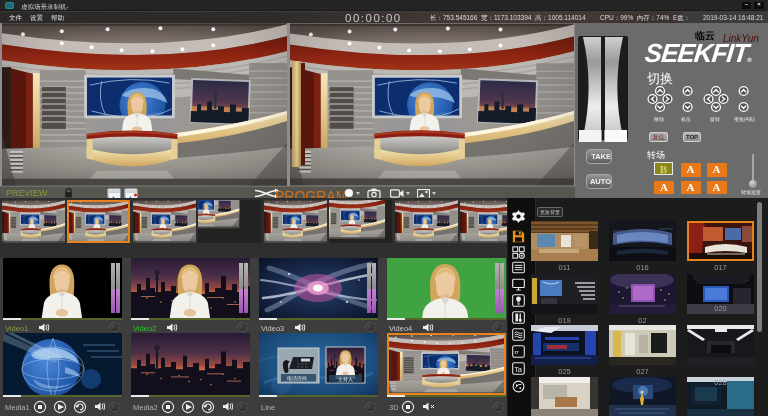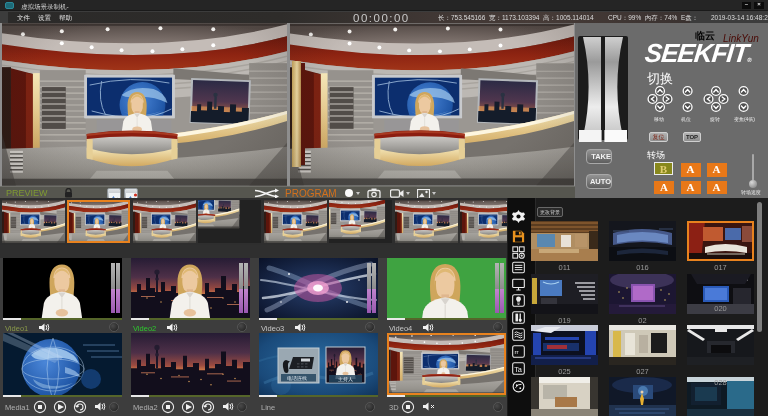--- a/index.html
+++ b/index.html
@@ -5,21 +5,21 @@
 html,body{width:768px;height:416px;overflow:hidden;background:#3c3c3c;
  font-family:"Liberation Sans",sans-serif;-webkit-font-smoothing:antialiased}
 #app{position:relative;width:768px;height:416px}
 .abs{position:absolute}
 
 #titlebar{position:absolute;left:0;top:0;width:768px;height:11px;background:#252525;border-bottom:1px solid #1a1a1a}
 #titlebar .ico{position:absolute;left:5px;top:2px;width:9px;height:7px;background:#1d6a78;border-radius:2px;border:1px solid #2a8a9a}
 #titlebar .t{position:absolute;left:21px;top:2.5px;font-size:6.5px;color:#cfcfcf;letter-spacing:0}
 #titlebar .wb{position:absolute;top:2px;height:7px;background:#0c0c0c;color:#e8e8e8;font-size:6px;line-height:5px;text-align:center;font-weight:bold}
 
-#statusbar{position:absolute;left:8px;top:12px;width:682px;height:11px;
+#statusbar{position:absolute;left:0;top:12px;width:682px;height:11px;
  background:linear-gradient(90deg,#2b2a29 0%,#2e2c2a 40%,#403734 62%,#463b37 78%,#3a3230 100%)}
 #statusbar .m{position:absolute;top:2px;font-size:6.5px;color:#e0e0e0}
 #statusbar .clock{position:absolute;left:345px;top:0;width:80px;font-size:11.5px;color:#c8c8c8;letter-spacing:1.5px}
 #statusbar .r{position:absolute;top:2px;font-size:6.5px;color:#ddd;white-space:nowrap}
 
 #monwrap{position:absolute;left:0;top:23px;width:575px;height:163px;background:#8e8e8e}
 .mon{position:absolute;top:0;width:285px;height:163px;overflow:hidden;background:#888}
 #mon1{left:2px}#mon2{left:290px;width:284px}
 .mon svg{position:absolute;left:0;top:0}
 .mon:after{content:"";position:absolute;left:0;top:0;width:100%;height:100%;background:radial-gradient(ellipse at 50% 42%,rgba(0,0,0,0) 55%,rgba(38,32,28,.22) 100%)}
@@ -173,21 +173,21 @@
         </svg>
     </div>
     <svg class="abs" style="left:254px;top:1px" width="25" height="11" viewBox="0 0 25 11">
       <g stroke="#f4f4f4" stroke-width="1.6" fill="none">
           <path d="M1,2.5 C9,2.5 15,8.5 23,8.5"></path>
           <path d="M1,8.5 C9,8.5 15,2.5 23,2.5"></path>
         </g>
       <path d="M21,0.5 L25,2.5 L21,4.5 Z" fill="#f4f4f4"></path>
         <path d="M21,6.5 L25,8.5 L21,10.5 Z" fill="#f4f4f4"></path>
     </svg>
-    <span class="tx" style="left:285px;color:#d2701d;font-size:10px">PROGRAM</span>
+    <span class="tx" style="left:275px;color:#d2701d;font-size:14px">PROGRAM</span>
     <div class="abs" style="left:345px;top:2px;width:8px;height:8px;border-radius:50%;background:#fafafa"></div>
     <div class="caret" style="left:356px;top:5px"></div>
     <svg class="abs" style="left:367px;top:1px" width="14" height="11" viewBox="0 0 14 11">
         <rect x="1" y="2.5" width="12" height="8" rx="1.5" fill="none" stroke="#ececec" stroke-width="1.3"></rect>
         <rect x="4.5" y="0.5" width="5" height="2" fill="#ececec"></rect>
         <circle cx="7" cy="6.5" r="2.2" fill="none" stroke="#ececec" stroke-width="1.2"></circle>
       </svg>
     <svg class="abs" style="left:390px;top:2px" width="14" height="9" viewBox="0 0 14 9">
         <rect x="0.5" y="0.8" width="9" height="7.4" rx="1.5" fill="none" stroke="#ececec" stroke-width="1.3"></rect>
         <path d="M10,3.5 L13.5,1 L13.5,8 L10,5.5 Z" fill="#ececec"></path>

